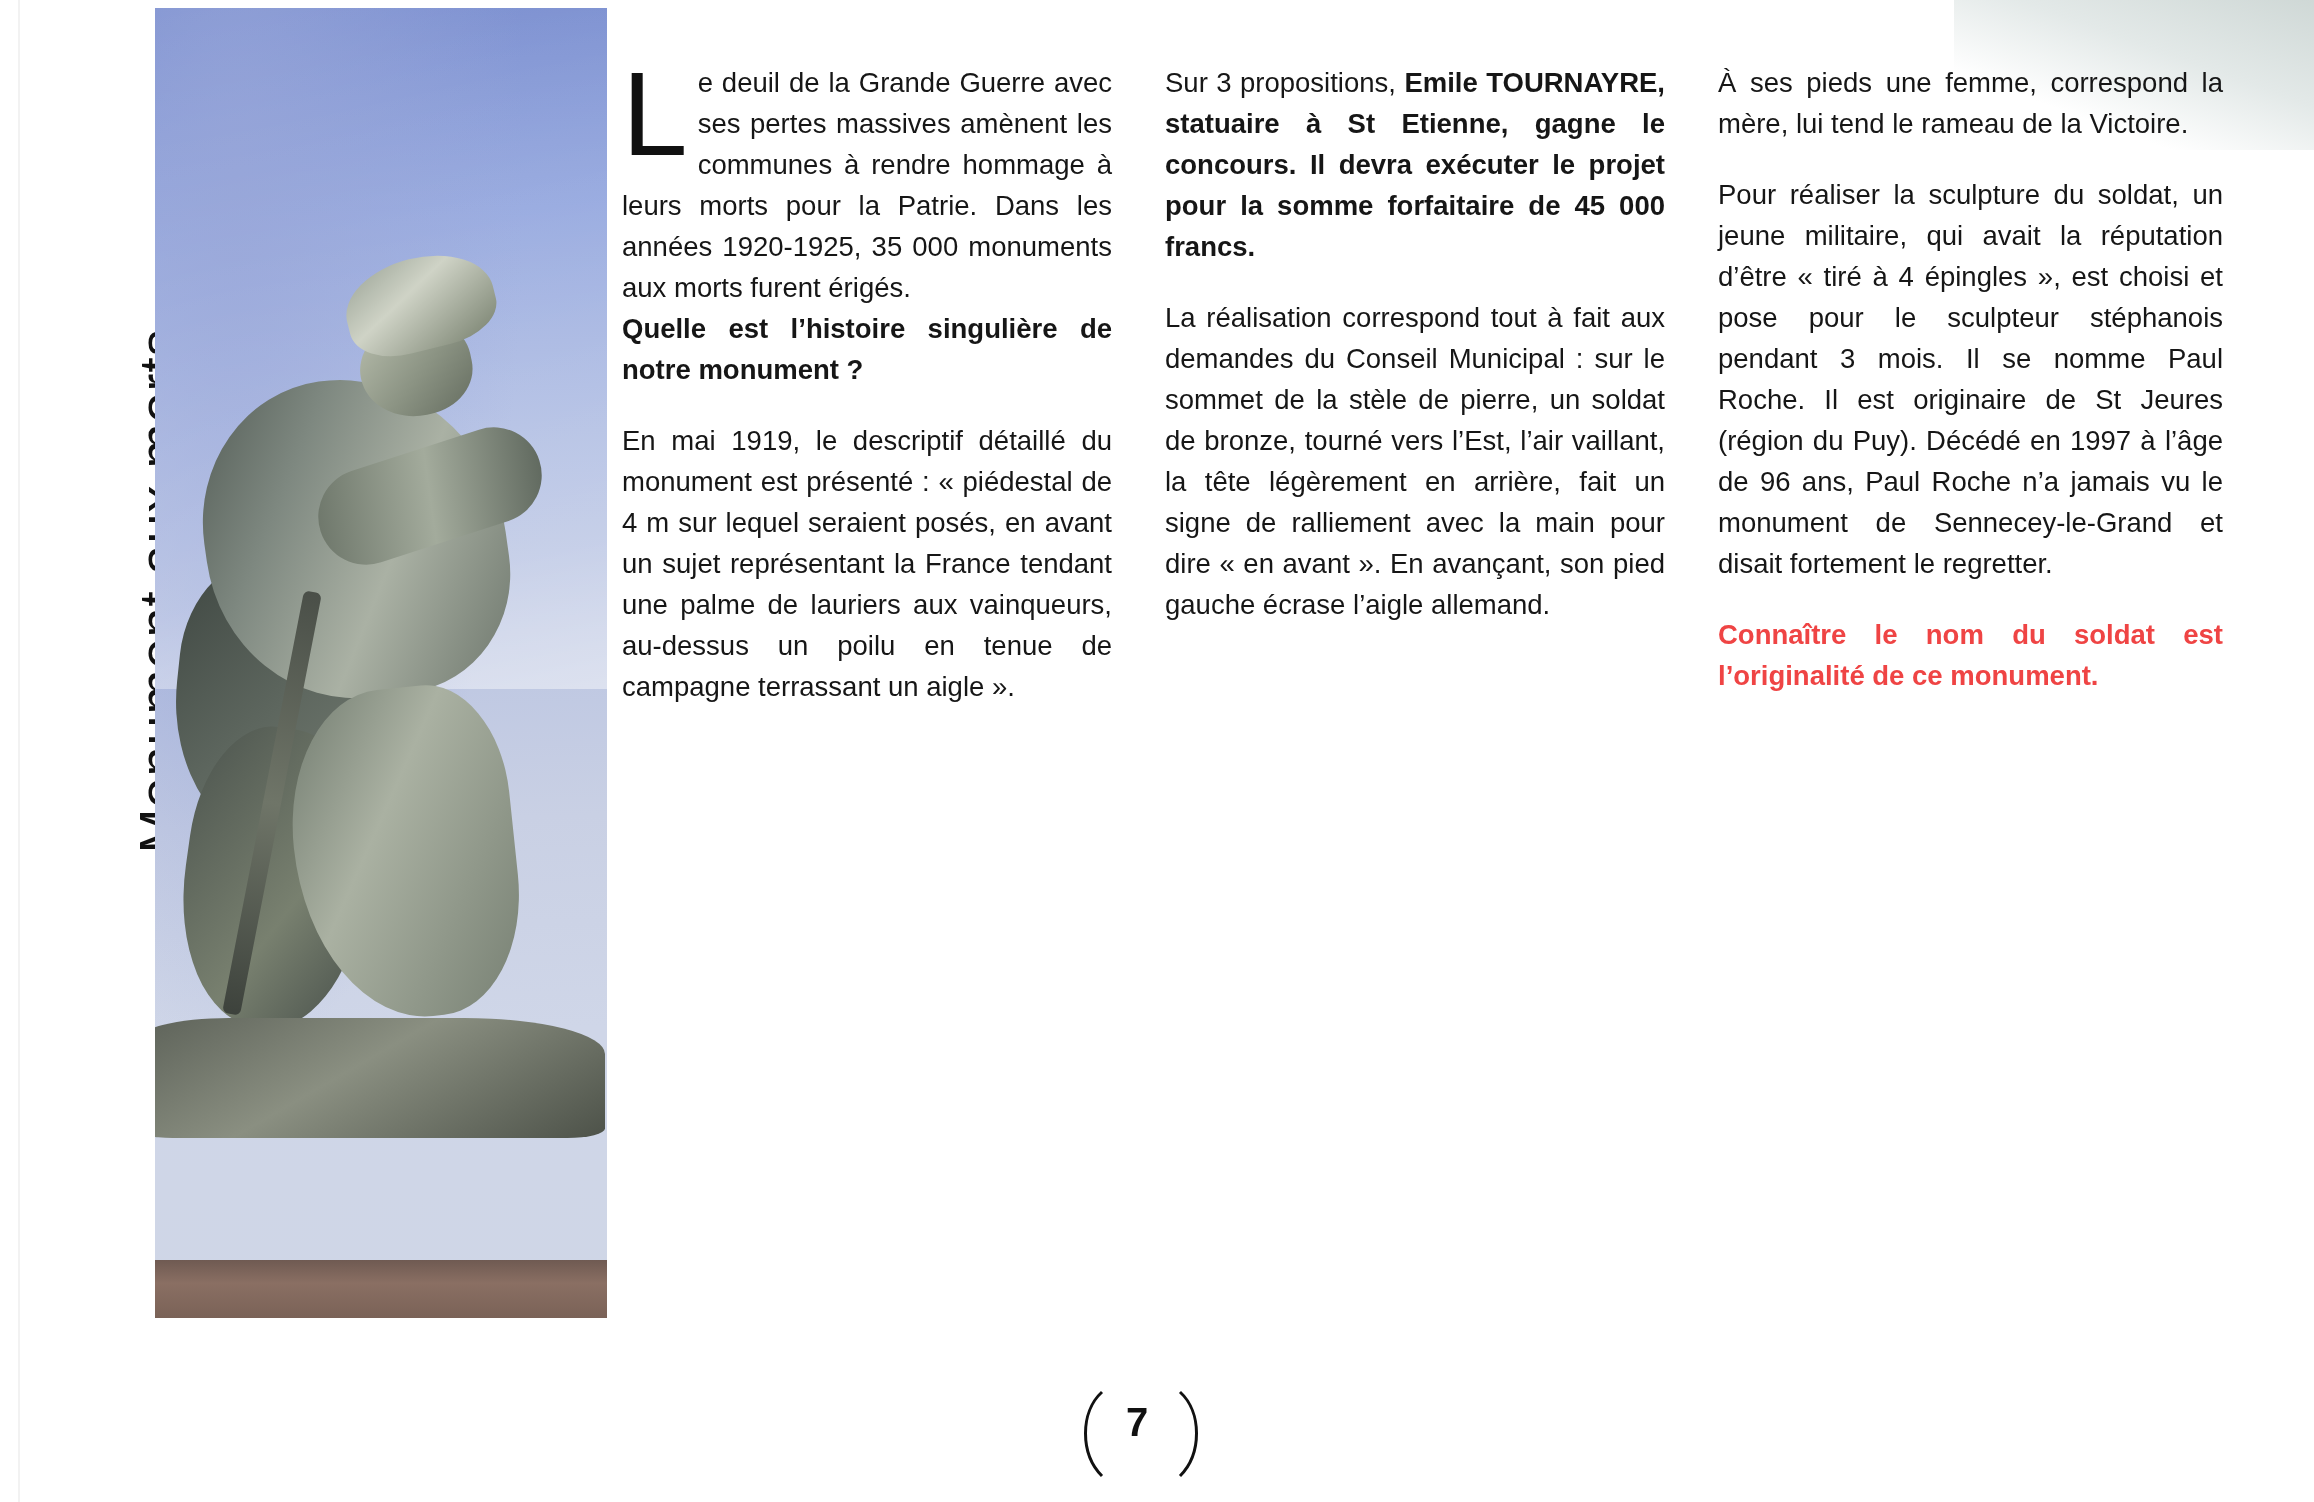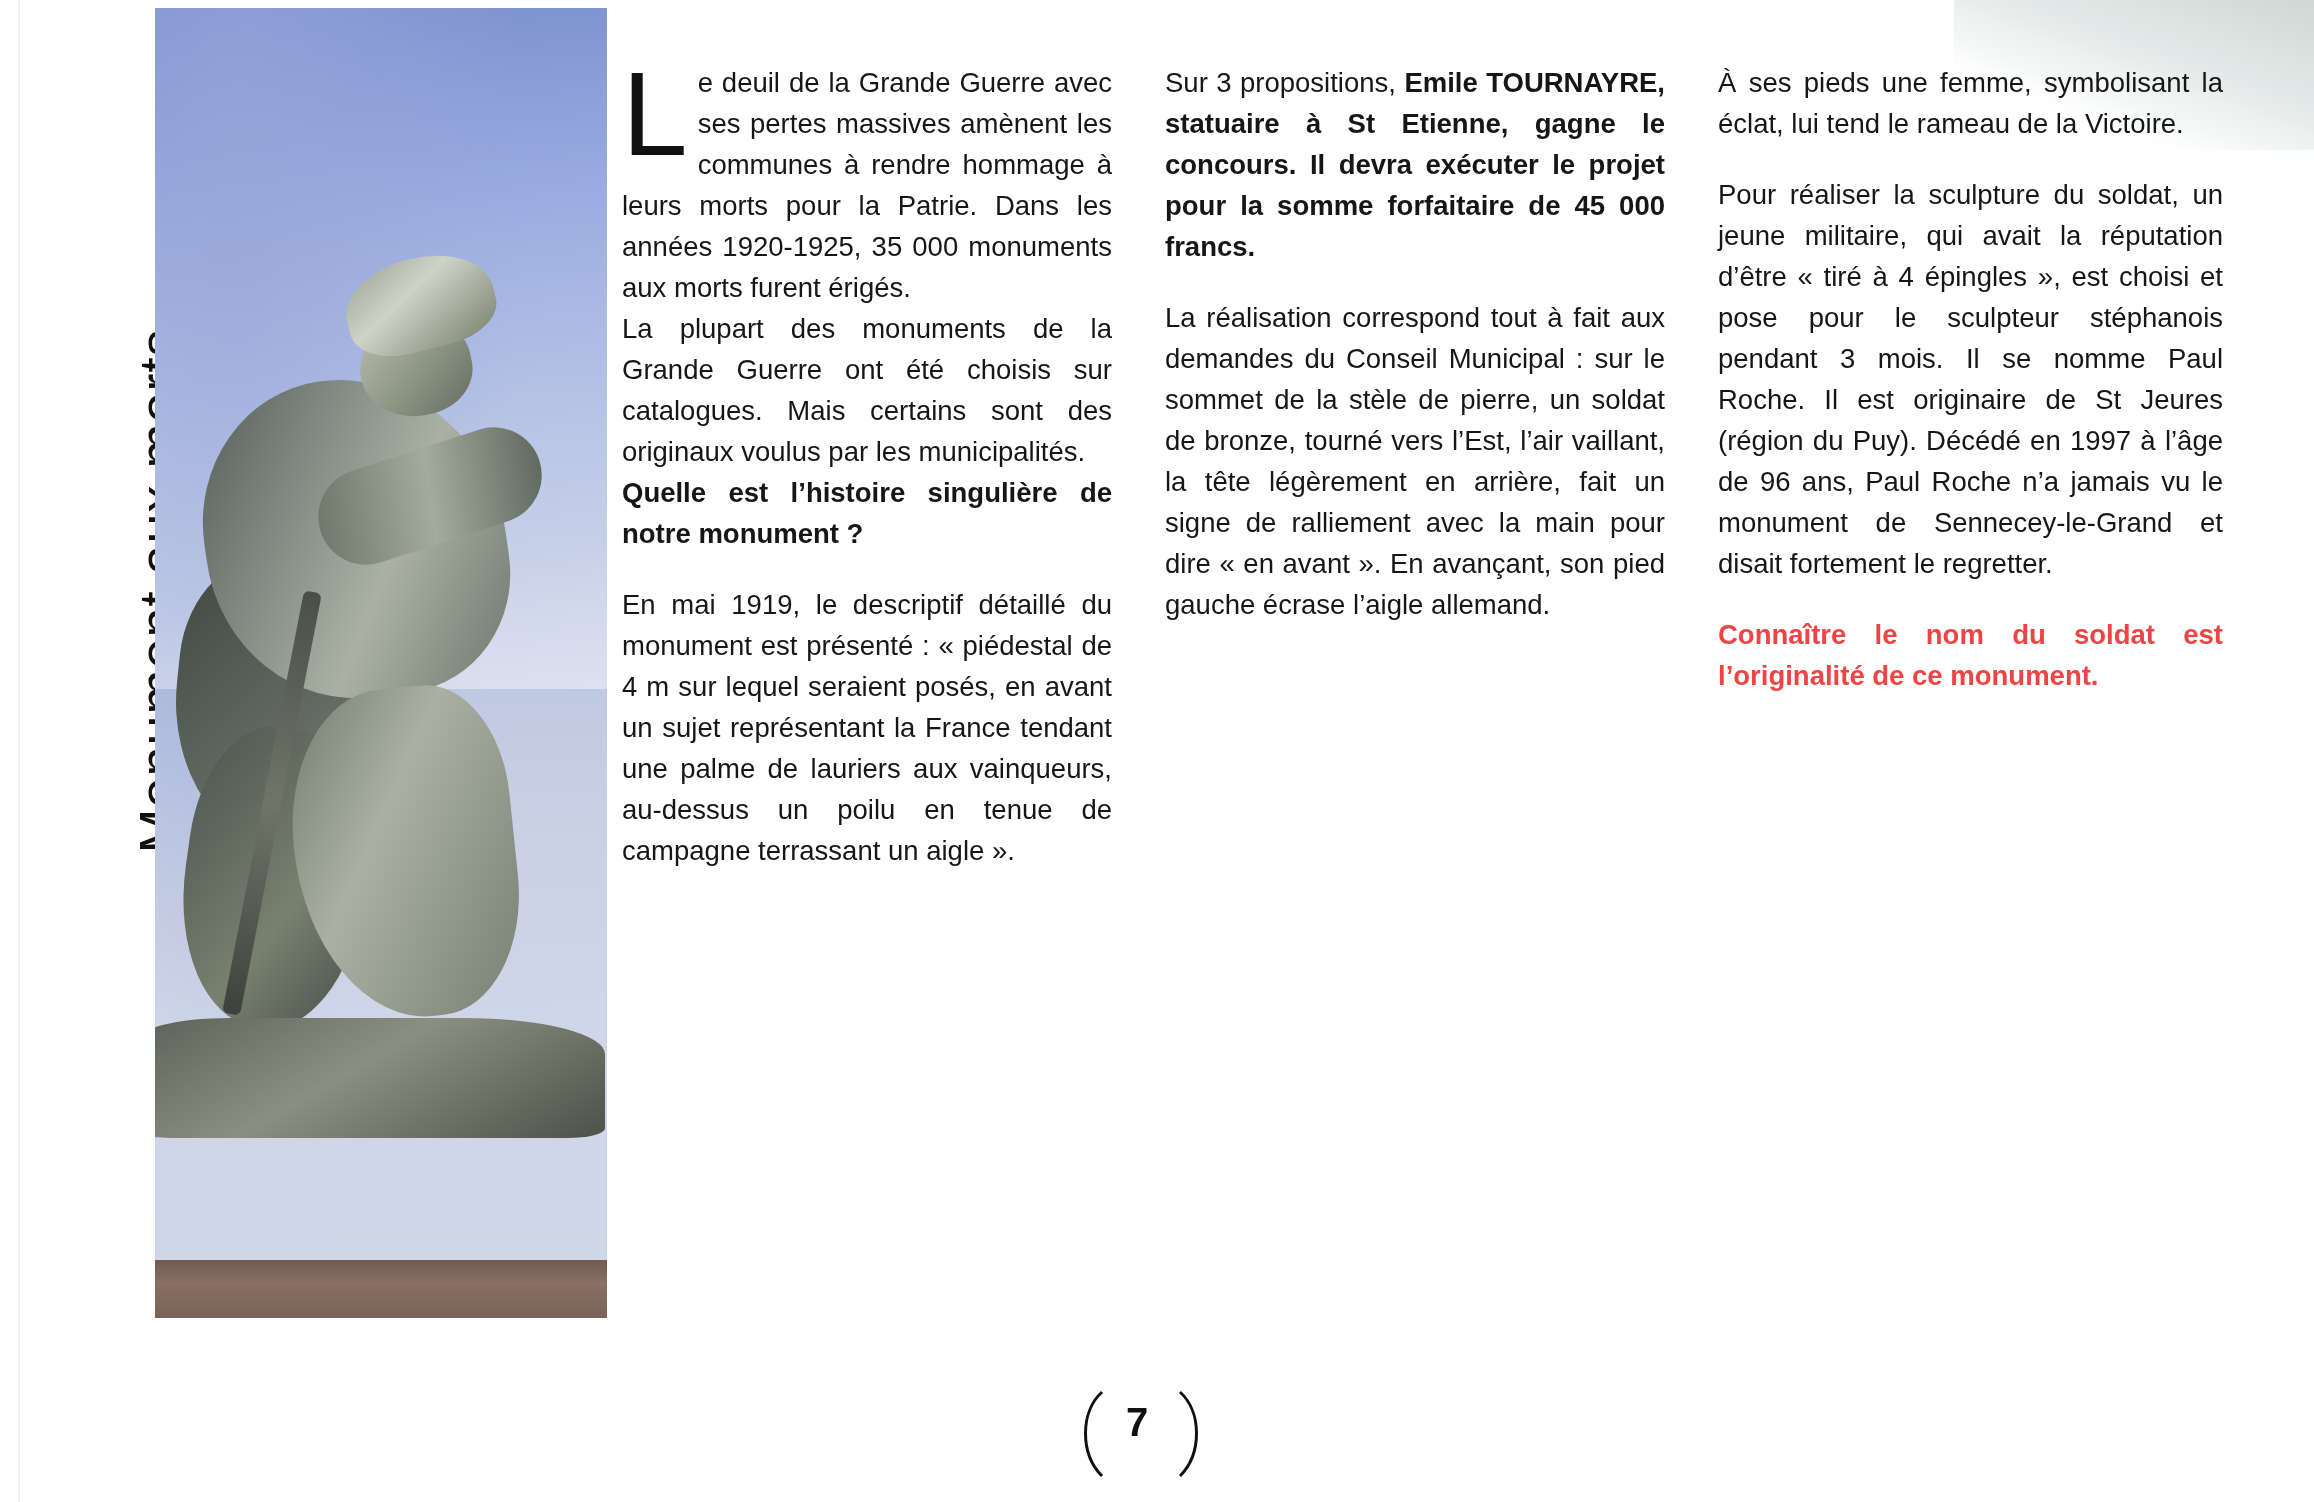--- a/index.html
+++ b/index.html
@@ -219,32 +219,31 @@
       <div class="st-head st-part"></div>
       <div class="st-helmet st-part"></div>
       <div class="st-rifle"></div>
       <div class="st-base"></div>
     </div>
     <div class="plinth"></div>
   </div>
 
   <div class="col col-1">
     <p class="dropcap-para"><span class="dropcap">L</span><span>e deuil de la Grande Guerre avec ses pertes massives amènent les communes à rendre hommage à leurs morts pour la Patrie.  Dans les années 1920-1925, 35 000 monuments aux morts furent érigés.</span></p>
-    <p>La plupart des monuments de la Grande Guerre ont été choisis sur catalogues. Mais certains sont des originaux voulus par les municipalités.</p>
     <p class="sub-q">Quelle est l’histoire singulière de notre monument ?</p>
     <p class="gap">En mai 1919, le descriptif détaillé du monument est présenté : « piédestal de 4 m sur lequel seraient posés, en avant un sujet représentant la France tendant une palme de lauriers aux vainqueurs, au-dessus un poilu en tenue de campagne terrassant un aigle ».</p>
   </div>
 
   <div class="col col-2">
     <p><span>Sur 3 propositions, </span><span class="bold">Emile TOURNAYRE, statuaire à St Etienne, gagne le concours. Il devra exécuter le projet pour la somme forfaitaire de 45 000 francs.</span></p>
     <p class="gap">La réalisation correspond tout à fait aux demandes du Conseil Municipal : sur le sommet de la stèle de pierre, un soldat de bronze, tourné vers l’Est, l’air vaillant, la tête légèrement en arrière, fait un signe de ralliement avec la main pour dire « en avant ». En avançant, son pied gauche écrase l’aigle allemand.</p>
   </div>
 
   <div class="col col-3">
-    <p>À ses pieds une femme, symbolisant la éclat, lui tend le rameau de la Victoire.</p>
+    <p>À ses pieds une femme, correspond la mère, lui tend le rameau de la Victoire.</p>
     <p class="gap">Pour réaliser la sculpture du soldat, un jeune militaire, qui avait la réputation d’être « tiré à 4 épingles », est choisi et pose pour le sculpteur stéphanois pendant 3 mois. Il se nomme Paul Roche. Il est originaire de St Jeures (région du Puy). Décédé en 1997 à l’âge de 96 ans, Paul Roche n’a jamais vu le monument de Sennecey-le-Grand et disait fortement le regretter.</p>
     <p class="gap teal">Connaître le nom du soldat est l’originalité de ce monument.</p>
   </div>
 
   <div class="folio">
     <svg width="200" height="110" viewBox="0 0 200 110">
       <path d="M62 12 C 40 32, 40 74, 62 96" stroke="#111" stroke-width="3" fill="none"></path>
       <path d="M140 12 C 162 32, 162 74, 140 96" stroke="#111" stroke-width="3" fill="none"></path>
     </svg>
     <div class="num">7</div>

